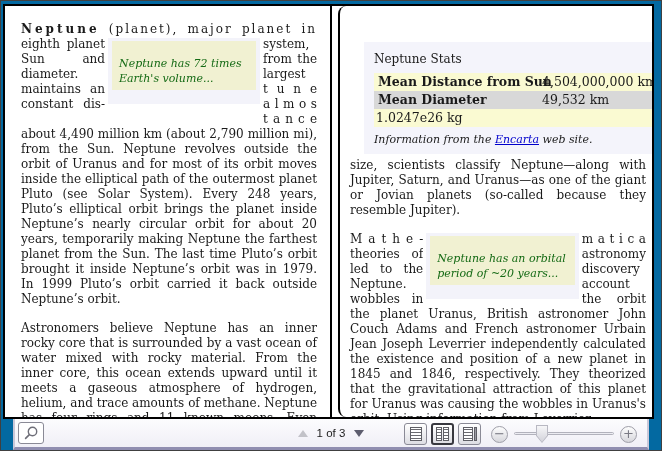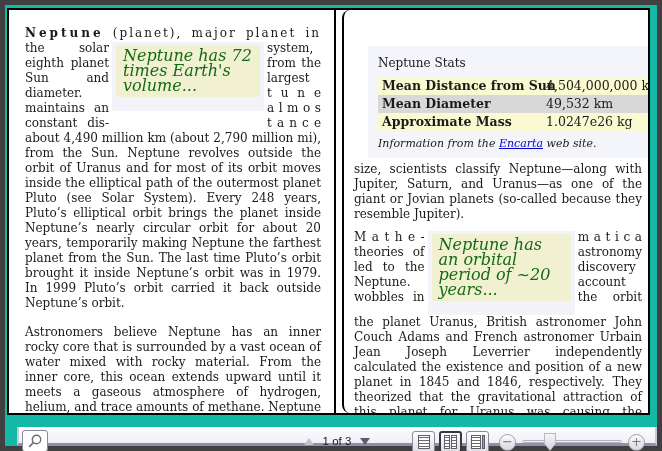--- a/index.html
+++ b/index.html
@@ -1,19 +1,19 @@
 <!DOCTYPE html>
 <html><head>
 <meta charset="utf-8">
 <style>
   * { margin:0; padding:0; box-sizing:border-box; }
   html,body { width:662px; height:451px; }
   body { font-family:"DejaVu Serif", serif; background:#cac8d9; position:relative; overflow:hidden; }
 
-  .window { position:absolute; inset:0; border:5px solid #404040; background:#14b8a6; }
+  .window { position:absolute; inset:0; border:1px solid #404040; background:#0369a1; }
 
   
   .pages { position:absolute; left:2px; right:7px; top:3px; bottom:31px;
            border:2px solid #000; background:#fff; display:flex; }
   .page { background:#fff; overflow:hidden; color:#1a1a1a; font-size:12px; line-height:15px; }
   .page-left  { width:327px; border-right:2px solid #000; padding:16px 13px 0 16px; }
   .page-gap   { width:6px; background:#fff; }
   .page-right { flex:1; border-left:2px solid #000; padding:8px 6px 0 10px;border-radius:8px; }
 
   .jtext { text-align:justify; }
@@ -25,41 +25,41 @@
   .wline { text-align:justify; text-align-last:justify; height:15px; overflow:hidden; }
   .wcol-l1 { width:84px; }
   .wcol-r1 { flex:1; }
   .wcol-l2 { width:78px; }
   .wcol-r2 { flex:1; }
 
   .floater { background:#f3f3fa; padding:3px 4px 14px 4px; margin:1px 3px 0 3px; }
   .floater-1 { width:152px; }
   .floater-2 { width:162px; }
   .callout { background:#f1f1d2; color:#156a15; font-style:italic;
-             font-size:16px; line-height:15px; padding:3px 7px 4px 7px; }
+             font-size:11px; line-height:15px; padding:15px 7px 4px 7px; }
 
   .para-gap { margin-top:14px; }
 
   
   .stats-floater { margin:28px 0 0 14px; background:#f4f4fb; padding:10px 0 7px 10px; width:296px; }
   .stats-title { font-size:12px; margin-bottom:6px; }
   .stats-table { width:300px; }
   .stats-row { display:flex; font-size:12.5px; line-height:16px; }
   .stats-row.yellow { background:#fafad2; }
   .stats-row.gray   { background:#d8d8d8; }
   .stats-label { font-weight:bold; width:166px; padding:1px 2px 1px 4px; white-space:nowrap; }
   .stats-value { flex:1; padding:1px 0 1px 2px; white-space:nowrap; }
   .stats-caption { font-style:italic; font-size:11px; margin-top:5px; }
   .stats-caption a { color:#0000cc; text-decoration:underline; cursor:pointer; }
 
   .p2-para1 { margin-top:4px; }
-  .p2-wrap  { margin-top:8px; }
+  .p2-wrap  { margin-top:14px; }
 
   
-  .toolbar { position:absolute; left:0; right:0; bottom:0; height:19px;
+  .toolbar { position:absolute; left:0; right:12px; bottom:0; height:31px;
              background:linear-gradient(#fcfcfe,#f0eff6);
              border-left:2px solid #cac8d9; border-right:2px solid #cac8d9;
              border-bottom:3px solid #908eb0;
              font-family:"Liberation Sans", sans-serif;margin-left:12px; }
   .find-btn { position:absolute; left:3px; top:3px; width:26px; height:22px;
               border:1px solid #8a8a96; border-radius:3px; background:#fff; cursor:pointer;
               display:flex; align-items:center; justify-content:center; }
   .nav { position:absolute; left:0; right:0; top:0; height:28px;
          display:flex; align-items:center; justify-content:center; gap:9px; }
   .tri-up { width:0; height:0; border-left:5px solid transparent; border-right:5px solid transparent;
@@ -101,21 +101,20 @@
 <body>
 
 <div class="window">
 
   <div class="pages">
 
     <div class="page page-left">
       <div class="first-line"><b>Neptune</b> <span>(planet), major planet in</span></div>
       <div class="wrap-row">
         <div class="wcol wcol-l1">
-          <div class="wline">the solar</div>
           <div class="wline">eighth planet</div>
           <div class="wline">Sun and fourth</div>
           <div class="wline">diameter. Nep-</div>
           <div class="wline">maintains an</div>
           <div class="wline">constant dis-</div>
         </div>
         <div class="floater floater-1">
           <div class="callout">Neptune has 72 times Earth's volume...</div>
         </div>
         <div class="wcol wcol-r1">
@@ -139,21 +138,20 @@
         <div class="stats-table">
           <div class="stats-row yellow">
             <div class="stats-label">Mean Distance from Sun</div>
             <div class="stats-value">4,504,000,000 km</div>
           </div>
           <div class="stats-row gray">
             <div class="stats-label">Mean Diameter</div>
             <div class="stats-value">49,532 km</div>
           </div>
           <div class="stats-row yellow">
-            <div class="stats-label">Approximate Mass</div>
             <div class="stats-value">1.0247e26 kg</div>
           </div>
         </div>
         <div class="stats-caption"><span>Information from the </span><a>Encarta</a><span> web site.</span></div>
       </div>
 
       <div class="jtext p2-para1">size, scientists classify Neptune—along with Jupiter, Saturn, and Uranus—as one of the giant or Jovian planets (so-called because they resemble Jupiter).</div>
 
       <div class="wrap-row p2-wrap">
         <div class="wcol wcol-l2">

